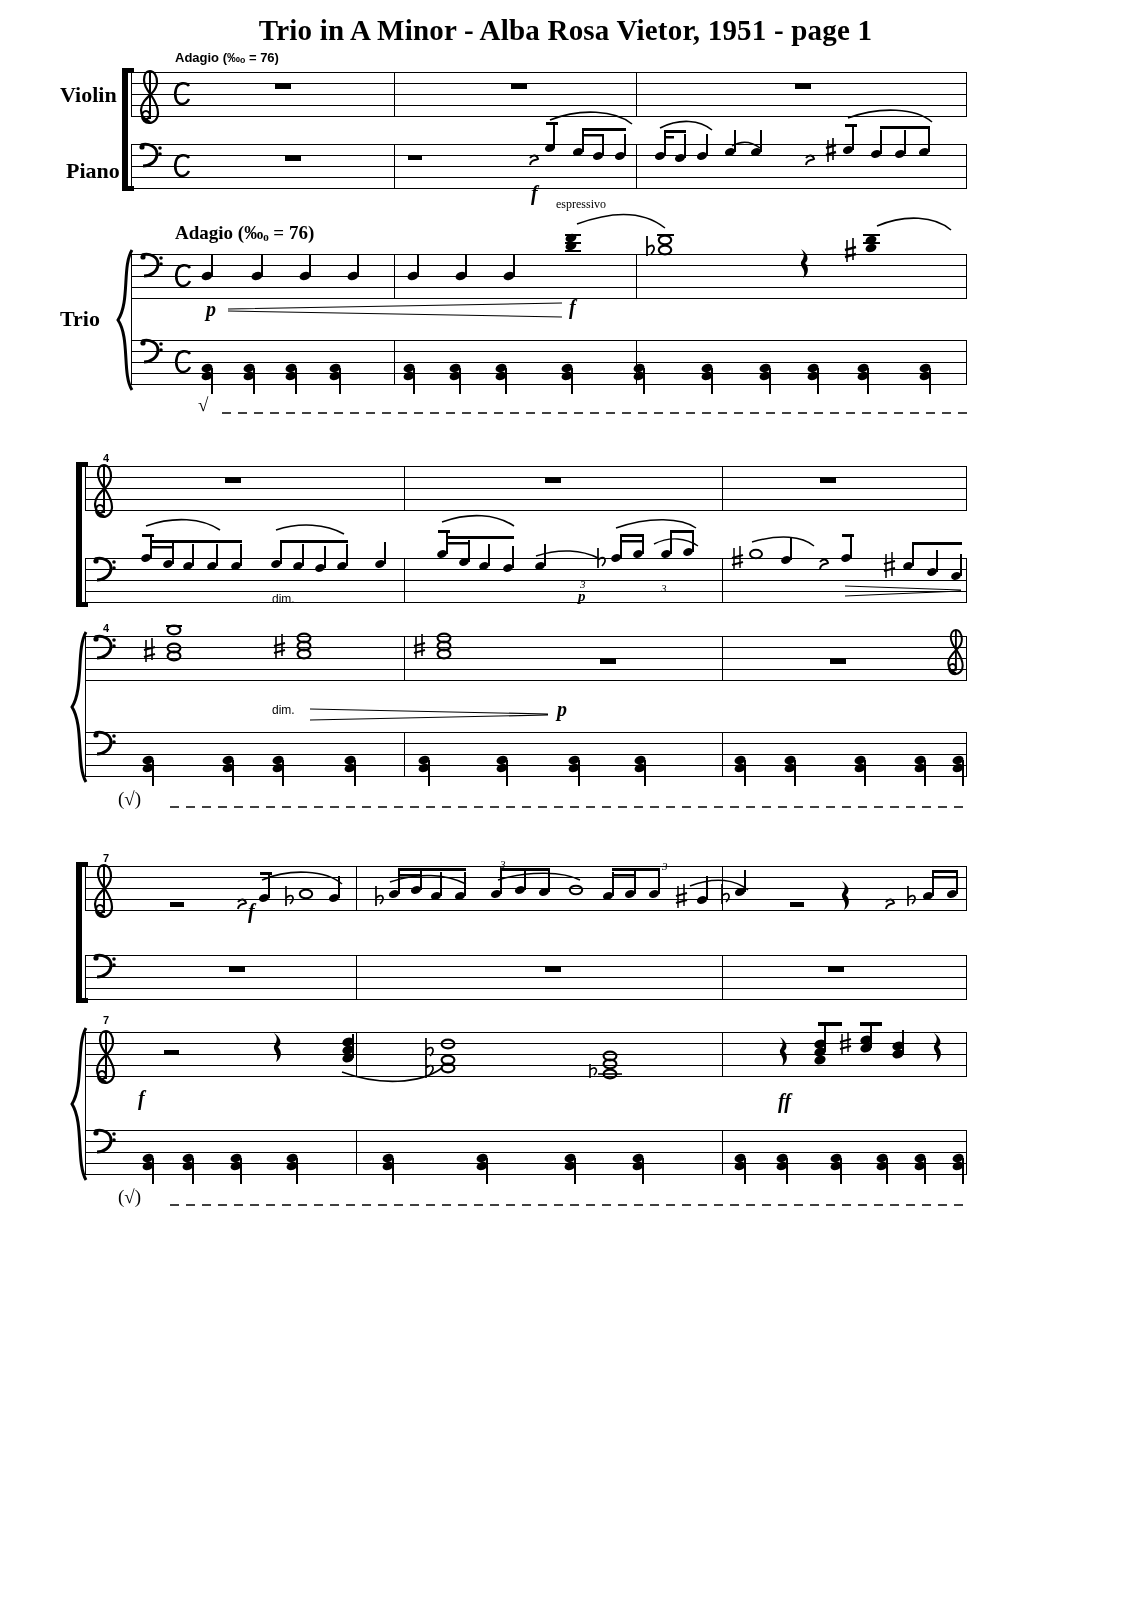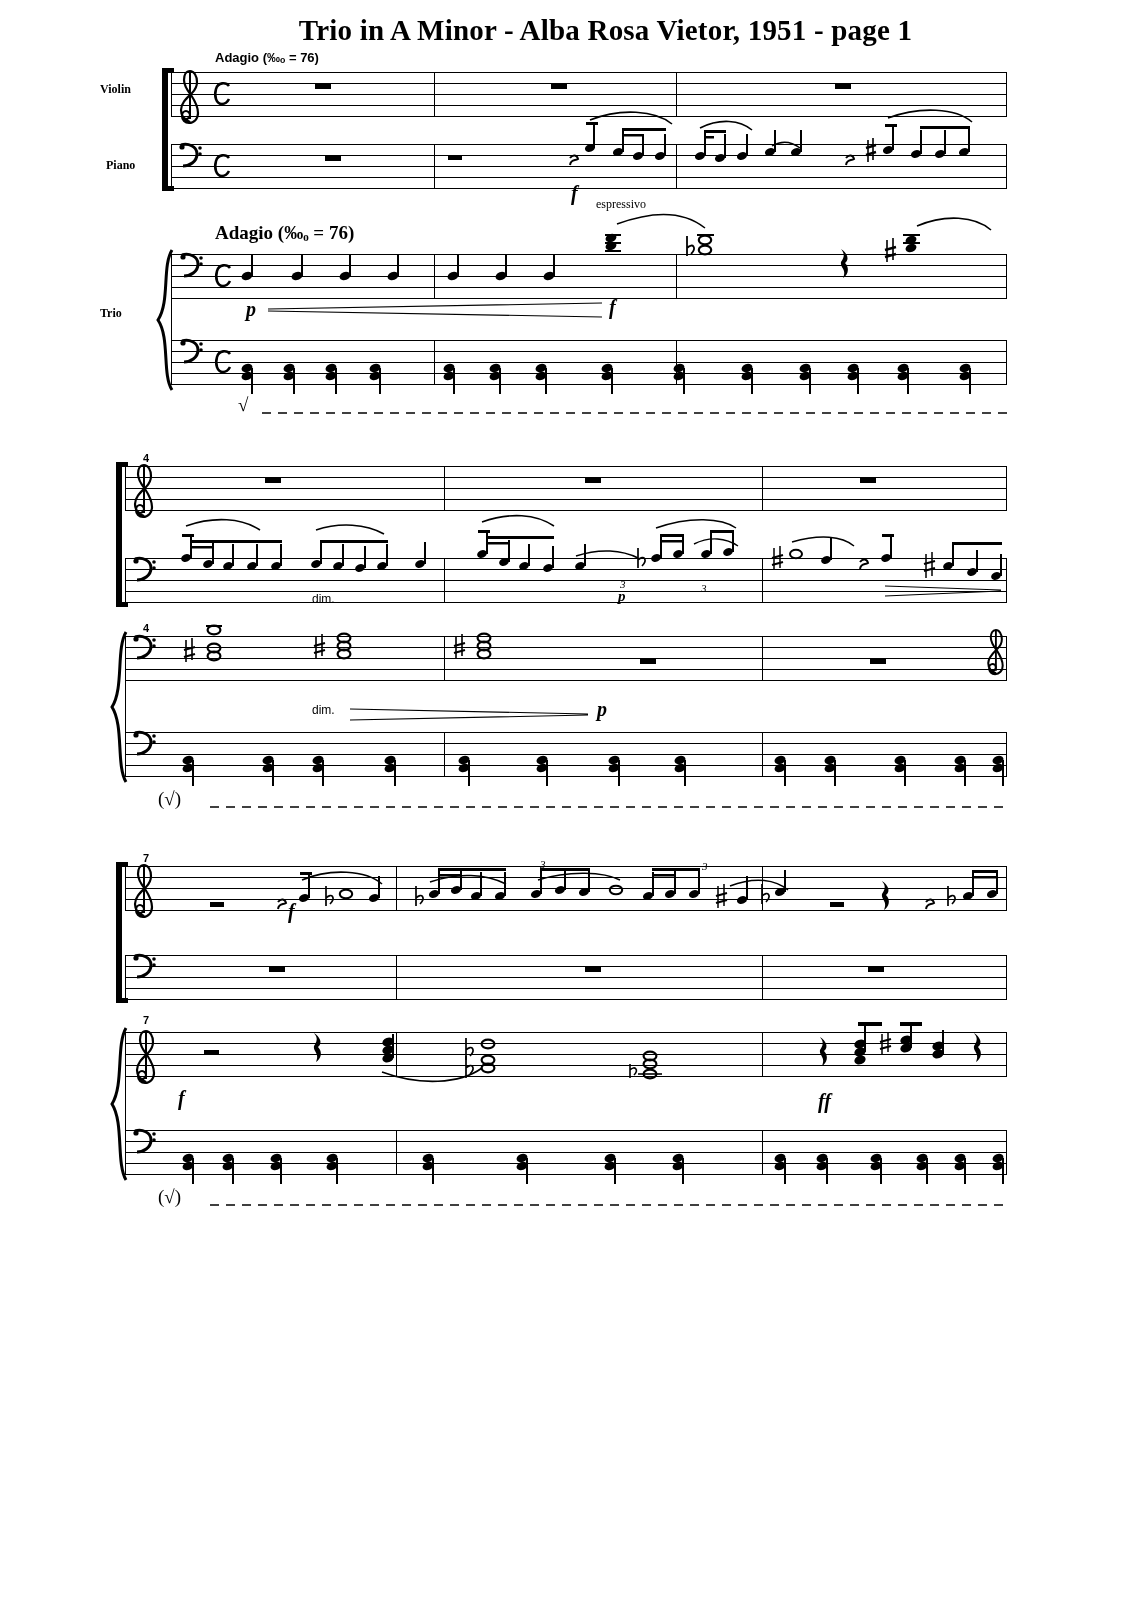--- a/index.html
+++ b/index.html
@@ -11,21 +11,20 @@
     width: 1131px;
     height: 1600px;
     position: relative;
     font-family: "Liberation Serif", serif;
     color: #000000;
     overflow: hidden;
   }
   .page {
     position: absolute;
     inset: 0;
-    margin-left: 40px;
   }
   
   #title {
     position: absolute;
     top: 14px;
     left: 0;
     width: 1131px;
     text-align: center;
     font-family: "Liberation Serif", serif;
     font-weight: bold;
@@ -61,21 +60,21 @@
     position: absolute;
     height: 5px;
     background: #000;
     width: 12px;
   }
   
   .inst-name {
     position: absolute;
     font-family: "Liberation Serif", serif;
     font-weight: bold;
-    font-size: 12px;
+    font-size: 22px;
     white-space: nowrap;
   }
   
   .tempo {
     position: absolute;
     font-family: "Liberation Sans", sans-serif;
     font-weight: bold;
     font-size: 13px;
     white-space: nowrap;
   }

